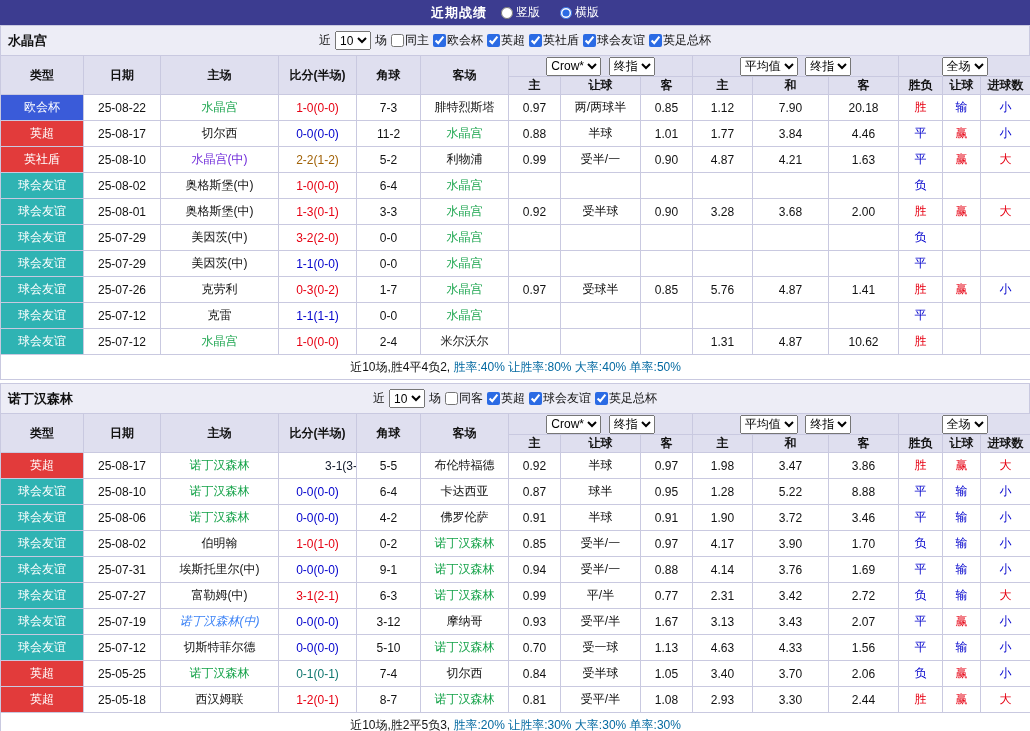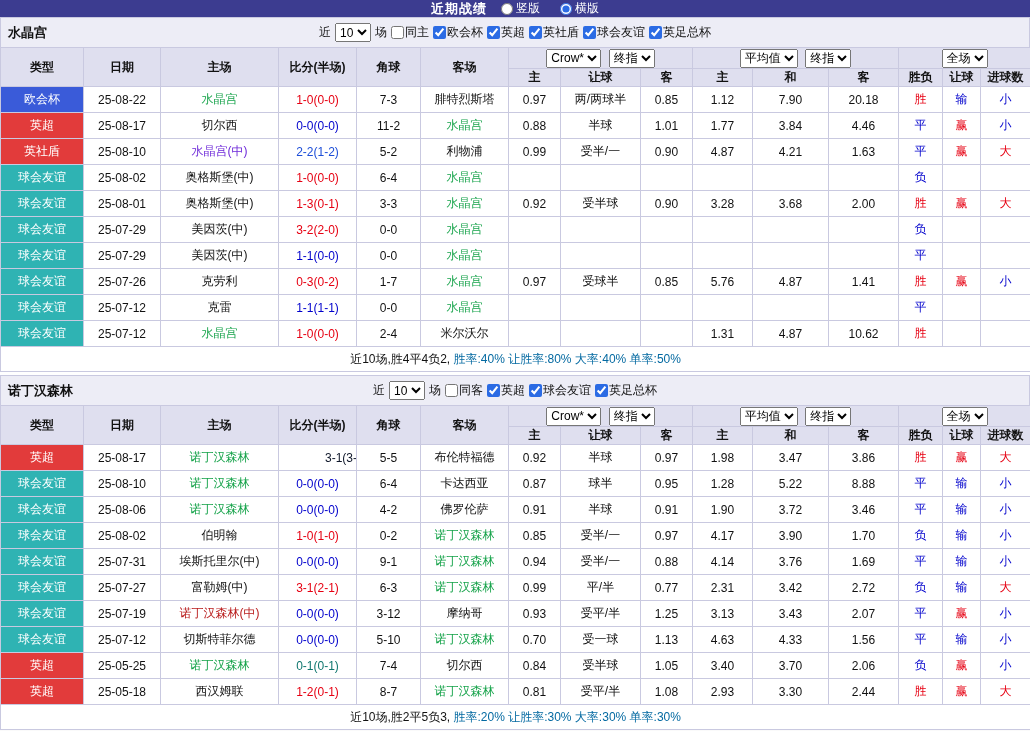--- a/index.html
+++ b/index.html
@@ -4,21 +4,21 @@
 <style>
   * { margin:0; padding:0; box-sizing:border-box; }
   body {
     width:1030px;
     font-family:"Liberation Sans","DejaVu Sans",sans-serif;
     font-size:12px; color:#111; background:#fafafa;
   }
   .page { width:1030px; background:#fff; }
 
   .topbar {
-    height:17px; background:#3c3c90; color:#fff;
+    height:25px; background:#3c3c90; color:#fff;
     display:flex; align-items:center; justify-content:center; gap:14px;
   }
   .topbar .title { font-weight:bold; font-size:13px; letter-spacing:1px; }
   .layout-options { display:flex; gap:20px; }
   .layout-options label { display:inline-flex; align-items:center; gap:3px; cursor:pointer; }
   input[type=radio] { width:12px; height:12px; margin:0; accent-color:#2b6be4; }
 
   .section { margin-bottom:3px; }
   .sec-head {
     height:30px; background:#ededf6;
@@ -178,21 +178,21 @@
             <td>3.84</td>
             <td>4.46</td>
             <td style="color: rgb(0, 0, 204);">平</td>
             <td style="color: rgb(230, 0, 18);">赢</td>
             <td style="color: rgb(0, 0, 204);">小</td>
           </tr>
           <tr>
             <td style="background: rgb(226, 59, 59); color: rgb(255, 255, 255);">英社盾</td>
             <td>25-08-10</td>
             <td style="color: #6d28d9;">水晶宫(中)</td>
-            <td style="color: #1d4ed8;">2-2(1-2)</td>
+            <td style="color: #a16207;">2-2(1-2)</td>
             <td>5-2</td>
             <td>利物浦</td>
             <td>0.99</td>
             <td>受半/一</td>
             <td>0.90</td>
             <td>4.87</td>
             <td>4.21</td>
             <td>1.63</td>
             <td style="color: rgb(0, 0, 204);">平</td>
             <td style="color: rgb(230, 0, 18);">赢</td>
@@ -502,27 +502,27 @@
             <td>2.31</td>
             <td>3.42</td>
             <td>2.72</td>
             <td style="color: rgb(0, 0, 204);">负</td>
             <td style="color: rgb(0, 0, 204);">输</td>
             <td style="color: rgb(230, 0, 18);">大</td>
           </tr>
           <tr>
             <td style="background: rgb(47, 179, 179); color: rgb(255, 255, 255);">球会友谊</td>
             <td>25-07-19</td>
-            <td style="color: #b91c1c;">诺丁汉森林(中)</td>
+            <td style="color: #3b82f6; font-style: italic;">诺丁汉森林(中)</td>
             <td style="color: rgb(0, 0, 204);">0-0(0-0)</td>
             <td>3-12</td>
             <td>摩纳哥</td>
             <td>0.93</td>
             <td>受平/半</td>
-            <td>1.25</td>
+            <td>1.67</td>
             <td>3.13</td>
             <td>3.43</td>
             <td>2.07</td>
             <td style="color: rgb(0, 0, 204);">平</td>
             <td style="color: rgb(230, 0, 18);">赢</td>
             <td style="color: rgb(0, 0, 204);">小</td>
           </tr>
           <tr>
             <td style="background: rgb(47, 179, 179); color: rgb(255, 255, 255);">球会友谊</td>
             <td>25-07-12</td>

